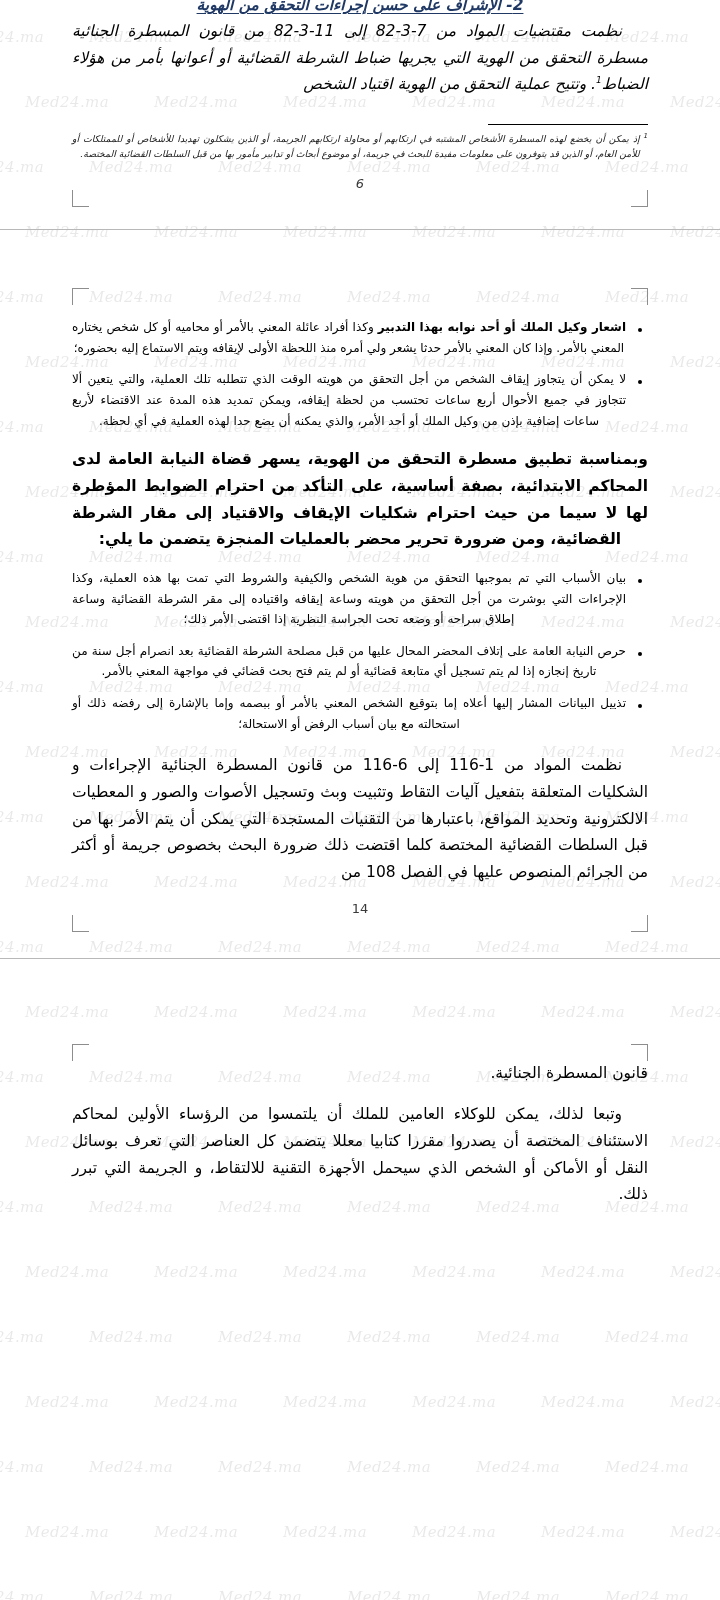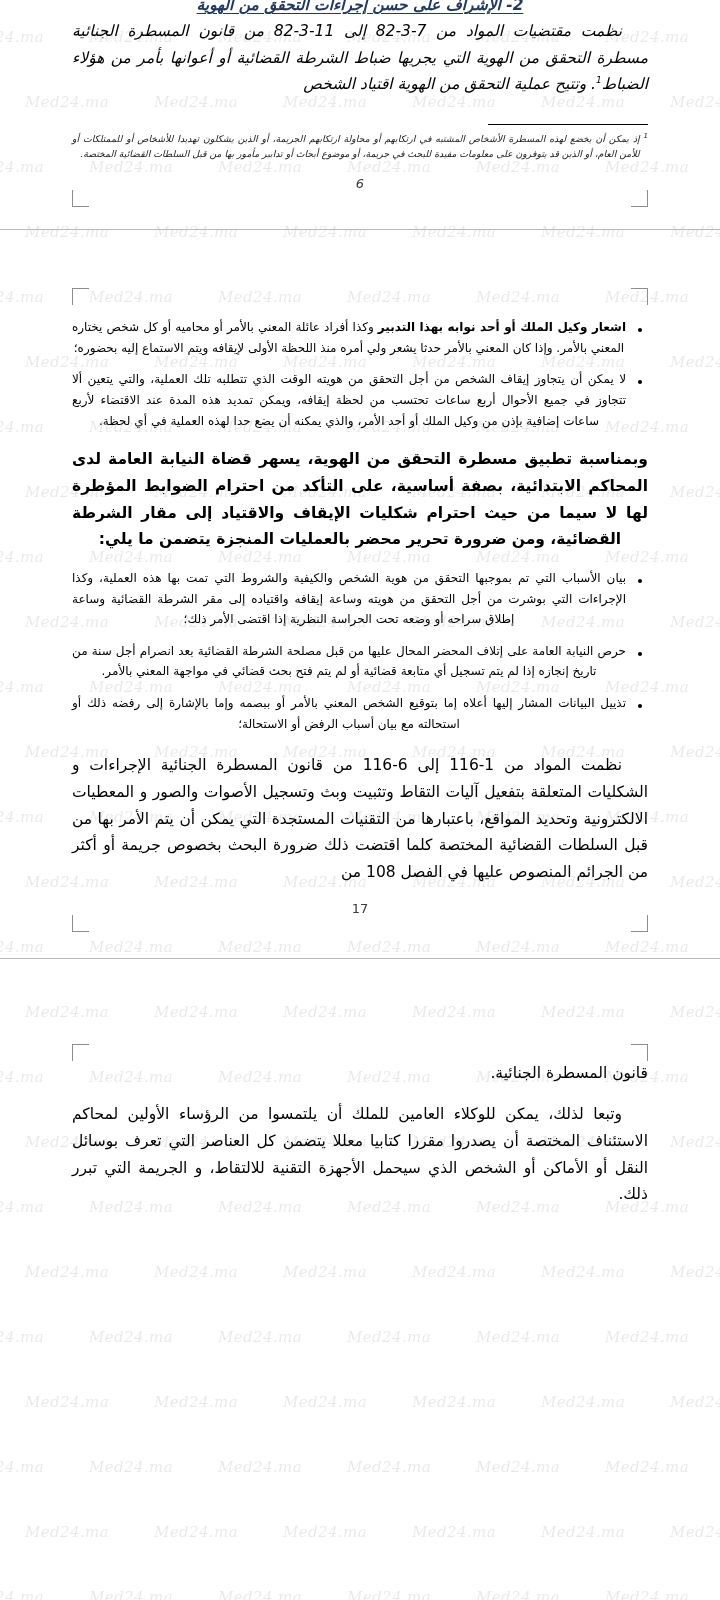--- a/index.html
+++ b/index.html
@@ -390,21 +390,21 @@
 
       <div class="spacer-sm"></div>
 
 
       <div class="spacer-sm"></div>
 
       <p class="body first">نظمت المواد من 1-116 إلى 6-116 من قانون المسطرة الجنائية الإجراءات و الشكليات المتعلقة بتفعيل آليات التقاط وتثبيت وبث وتسجيل الأصوات والصور و المعطيات الالكترونية وتحديد المواقع، باعتبارها من التقنيات المستجدة التي يمكن أن يتم الأمر بها من قبل السلطات القضائية المختصة كلما اقتضت ذلك ضرورة البحث بخصوص جريمة أو أكثر من الجرائم المنصوص عليها في الفصل 108 من</p>
 
       <div class="spacer-md"></div>
 
-      <div class="page-number">17</div>
+      <div class="page-number">14</div>
     </div>
 
     <div class="corner bl" style="left:72px; bottom:-16px;"></div>
     <div class="corner br" style="right:72px; bottom:-16px;"></div>
   </section>
 
   <div class="gap" style="height:42px;"></div>
   <div class="page-break"></div>
   <div class="gap" style="height:78px;"></div>
 

